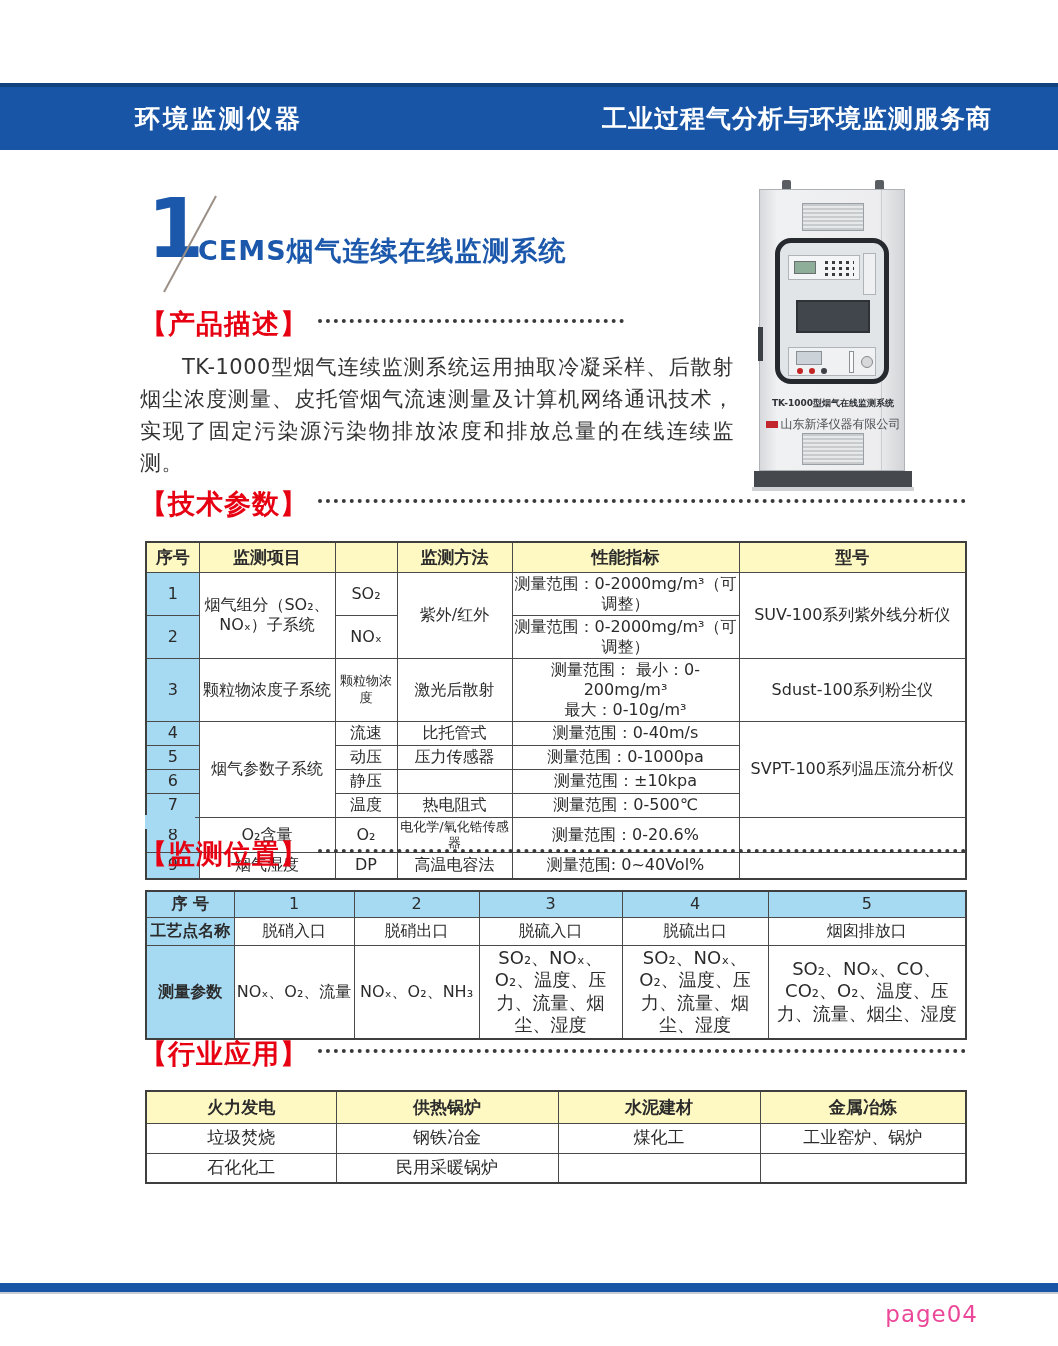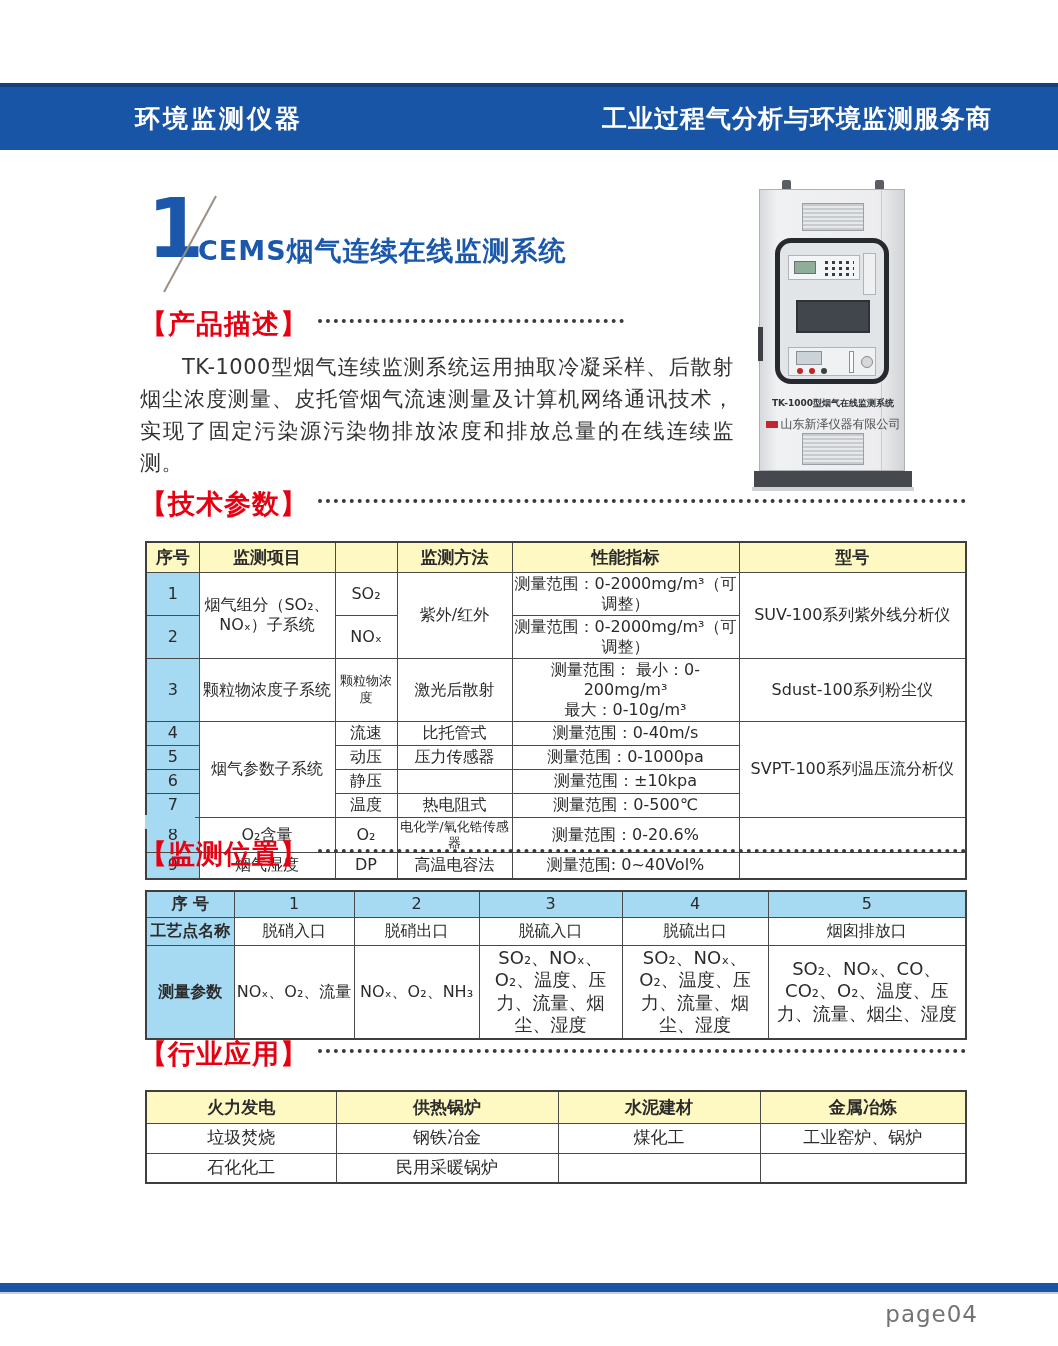--- a/index.html
+++ b/index.html
@@ -90,21 +90,21 @@
     align-items:center; justify-content:center; gap:3px; }
   .cab .logo { width:12px; height:7px; background:#c1272d; }
   .cab .company { font-size:12px; color:#4a4e52; }
   .cab .handle { position:absolute; left:-2px; top:137px; width:5px; height:34px; background:#3c4044; }
   .cab .base { position:absolute; left:-4px; top:291px; width:158px; height:16px; background:#45484c; }
   .cab .base-sh { position:absolute; left:-6px; top:307px; width:162px; height:4px; background:#cfd3d6; }
 
   
   .footbar { position:absolute; left:0; top:1283px; width:1058px; height:11px;
     background:#1855a6; border-bottom:2px solid #c9ccd4; }
-  .pageno { position:absolute; right:80px; top:1301px; font-size:23px; color:#737373; letter-spacing:1px; }
+  .pageno { position:absolute; right:80px; top:1301px; font-size:23px; color:#ec4899; letter-spacing:1px; }
 
   
   .tech-wrap tr.h-head { height:30px; } .tech-wrap tr.h-26 { height:26px; }
   .tech-wrap tr.h-46 { height:46px; } .tech-wrap tr.h-24 { height:24px; }
   .pos-wrap tr.p-head { height:26px; } .pos-wrap tr.p-mid { height:28px; } .pos-wrap tr.p-tall { height:66px; }
   .ind-wrap tr.i-head { height:32px; } .ind-wrap tr.i-row { height:30px; }
 </style>
 </head>
 <body>
 

